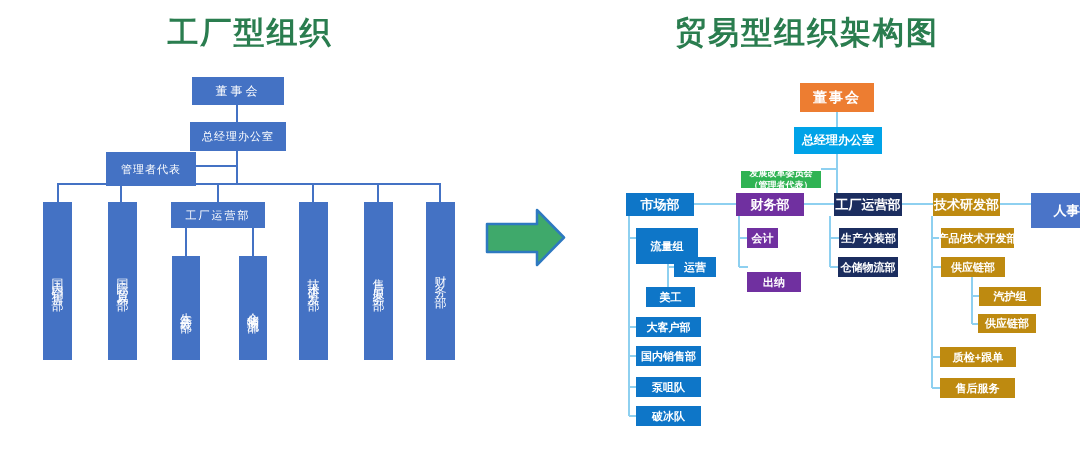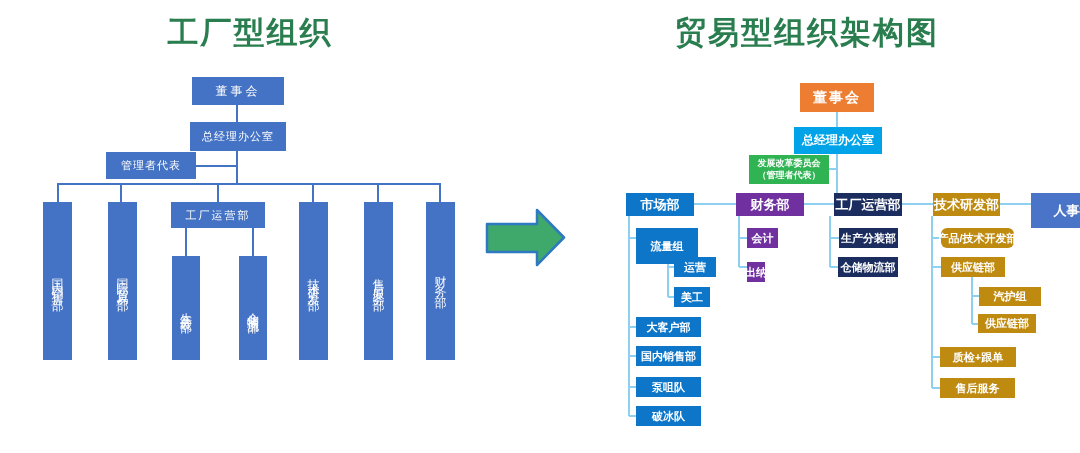--- a/index.html
+++ b/index.html
@@ -57,21 +57,21 @@
         <path d="M313 184 V203"></path>
         <path d="M378 184 V203"></path>
         <path d="M440 184 V203"></path>
         <path d="M186 228 V257"></path>
         <path d="M253 228 V257"></path>
       </g>
     </svg>
 
     <div class="node lbox" style="left:192px;top:77px;width:92px;height:28px;">董事会</div>
     <div class="node lbox" style="left:190px;top:122px;width:96px;height:29px;font-size:11px;letter-spacing:1px;">总经理办公室</div>
-    <div class="node lbox" style="left:106px;top:152px;width:90px;height:27px;font-size:11px;letter-spacing:1px;">管理者代表</div>
+    <div class="node lbox" style="left:106px;top:152px;width:90px;height:34px;font-size:11px;letter-spacing:1px;">管理者代表</div>
     <div class="node lbox" style="left:171px;top:202px;width:94px;height:26px;font-size:11px;letter-spacing:2px;">工厂运营部</div>
 
     <div class="node lbox tall" style="left:43px;top:202px;width:29px;height:158px;">国内销售部</div>
     <div class="node lbox tall" style="left:108px;top:202px;width:29px;height:158px;">国际贸易部</div>
     <div class="node lbox tall" style="left:172px;top:256px;width:28px;height:104px;letter-spacing:2px;">生产分装部</div>
     <div class="node lbox tall" style="left:239px;top:256px;width:28px;height:104px;letter-spacing:2px;">仓储物流部</div>
     <div class="node lbox tall" style="left:299px;top:202px;width:29px;height:158px;">技术研发部</div>
     <div class="node lbox tall" style="left:364px;top:202px;width:29px;height:158px;">售后服务部</div>
     <div class="node lbox tall" style="left:426px;top:202px;width:29px;height:158px;letter-spacing:10px;">财务部</div>
   </section>
@@ -110,46 +110,46 @@
         <path d="M932 357 H941"></path>
         <path d="M932 388 H941"></path>
         <path d="M972 277 V324"></path>
         <path d="M972 296 H980"></path>
         <path d="M972 324 H979"></path>
       </g>
     </svg>
 
     <div class="node rbox bg-orange" style="left:800px;top:83px;width:74px;height:29px;font-size:14px;letter-spacing:2px;">董事会</div>
     <div class="node rbox bg-cyan" style="left:794px;top:127px;width:88px;height:27px;font-size:12px;">总经理办公室</div>
-    <div class="node rbox bg-green two-line" style="left:741px;top:155px;width:80px;height:29px;margin-left:8px;">
+    <div class="node rbox bg-green two-line" style="left:741px;top:171px;width:80px;height:17px;">
       <span>发展改革委员会</span>
       <span>（管理者代表）</span>
     </div>
 
     <div class="node rbox lvl2 bg-blue" style="left:595px;top:193px;width:68px;height:23px;">市场部</div>
     <div class="node rbox lvl2 bg-purple" style="left:705px;top:193px;width:68px;height:23px;">财务部</div>
     <div class="node rbox lvl2 bg-navy" style="left:803px;top:193px;width:68px;height:23px;">工厂运营部</div>
     <div class="node rbox lvl2 bg-gold" style="left:902px;top:193px;width:67px;height:23px;">技术研发部</div>
     <div class="node rbox lvl2 bg-slate" style="left:1000px;top:193px;width:68px;height:35px;padding-left:42px;">人事行政部</div>
 
     <div class="node rbox bg-blue" style="left:636px;top:228px;width:62px;height:36px;">流量组</div>
     <div class="node rbox bg-blue" style="left:674px;top:257px;width:42px;height:20px;">运营</div>
-    <div class="node rbox bg-blue" style="left:674px;top:287px;width:36px;height:20px;">美工</div>
+    <div class="node rbox bg-blue" style="left:646px;top:287px;width:49px;height:20px;">美工</div>
     <div class="node rbox bg-blue" style="left:636px;top:317px;width:65px;height:20px;">大客户部</div>
     <div class="node rbox bg-blue" style="left:636px;top:346px;width:65px;height:20px;">国内销售部</div>
     <div class="node rbox bg-blue" style="left:636px;top:377px;width:65px;height:20px;">泵咀队</div>
     <div class="node rbox bg-blue" style="left:636px;top:406px;width:65px;height:20px;">破冰队</div>
 
     <div class="node rbox bg-purple" style="left:747px;top:228px;width:31px;height:20px;">会计</div>
-    <div class="node rbox bg-purple" style="left:747px;top:262px;width:18px;height:20px;">出纳</div>
+    <div class="node rbox bg-purple" style="left:747px;top:272px;width:54px;height:20px;">出纳</div>
 
     <div class="node rbox bg-navy" style="left:839px;top:228px;width:59px;height:20px;">生产分装部</div>
     <div class="node rbox bg-navy" style="left:838px;top:257px;width:60px;height:20px;">仓储物流部</div>
 
-    <div class="node rbox bg-gold" style="left:941px;top:228px;width:73px;height:20px;border-radius:6px;">产品/技术开发部</div>
+    <div class="node rbox bg-gold" style="left:941px;top:228px;width:73px;height:20px;">产品/技术开发部</div>
     <div class="node rbox bg-gold" style="left:941px;top:257px;width:64px;height:20px;">供应链部</div>
     <div class="node rbox bg-gold" style="left:979px;top:287px;width:62px;height:19px;">汽护组</div>
     <div class="node rbox bg-gold" style="left:978px;top:314px;width:58px;height:19px;">供应链部</div>
     <div class="node rbox bg-gold" style="left:940px;top:347px;width:76px;height:20px;">质检+跟单</div>
     <div class="node rbox bg-gold" style="left:940px;top:378px;width:75px;height:20px;">售后服务</div>
   </section>
 
 </div>
 
 </body></html>

